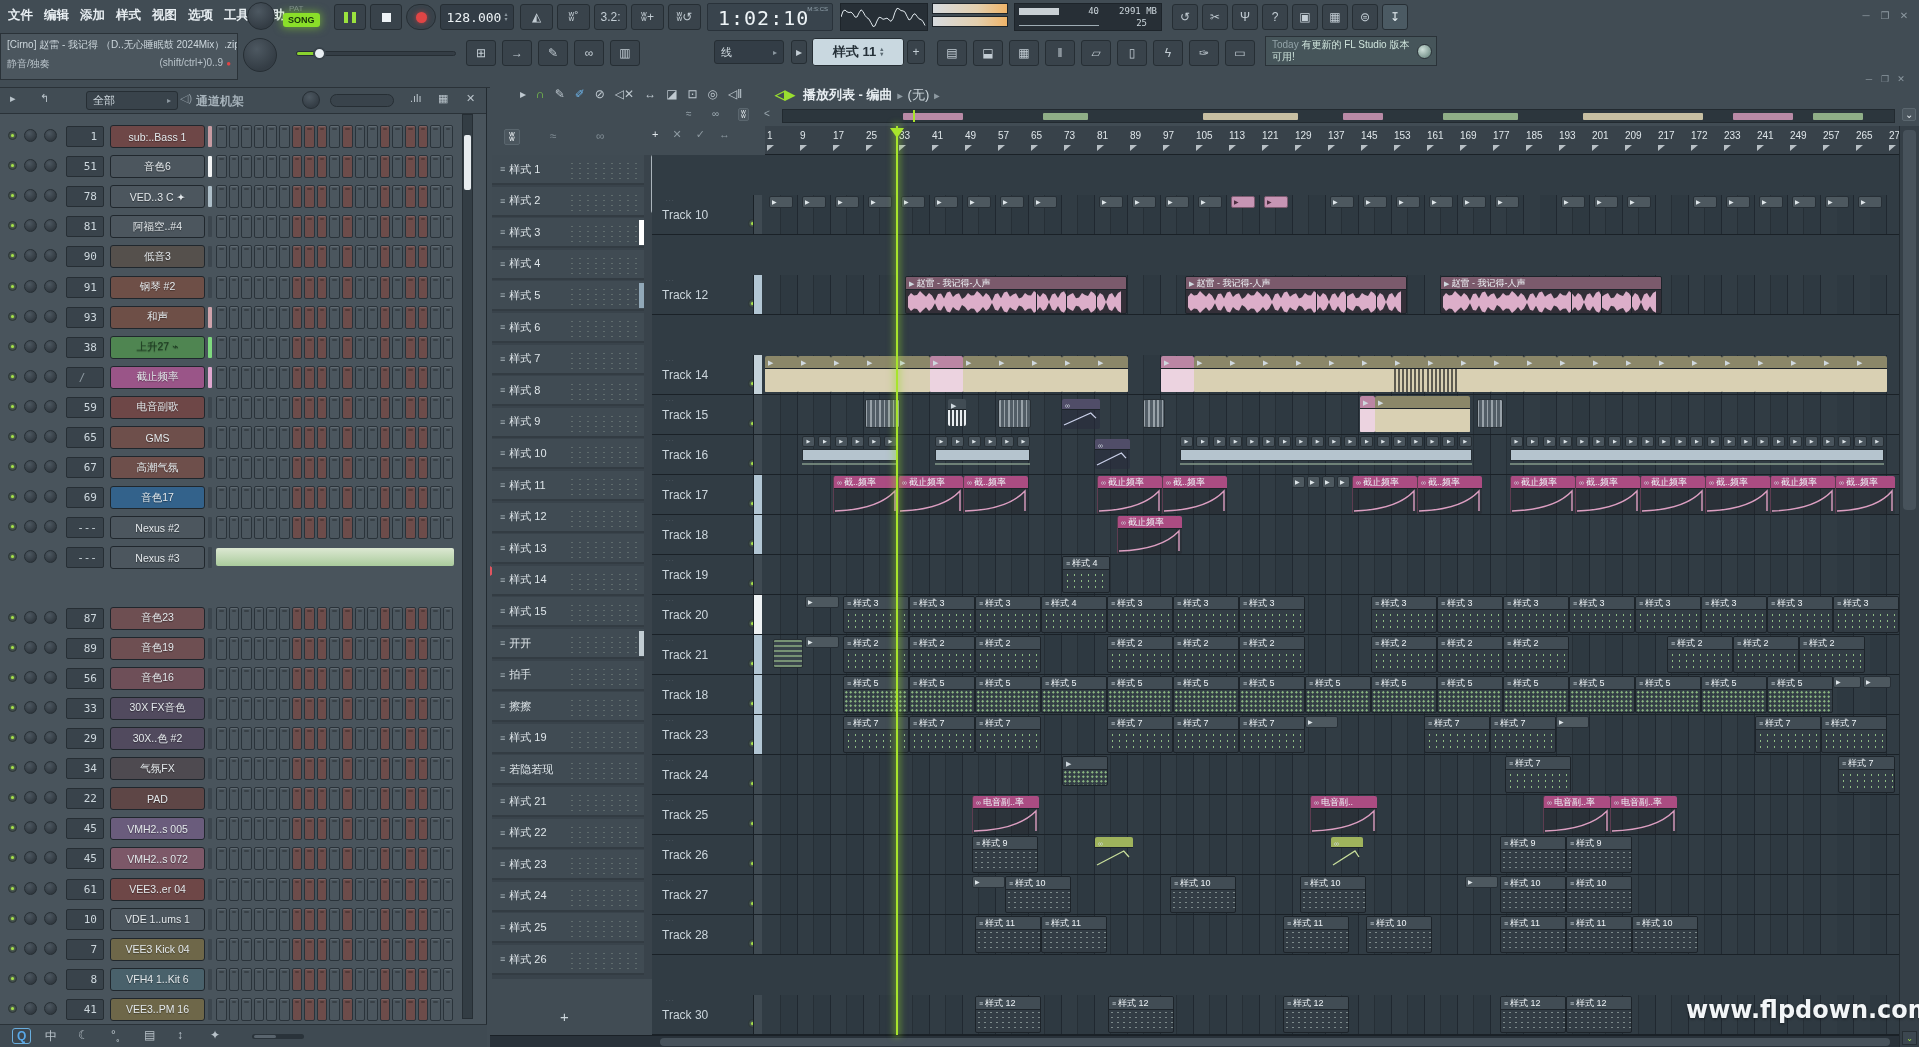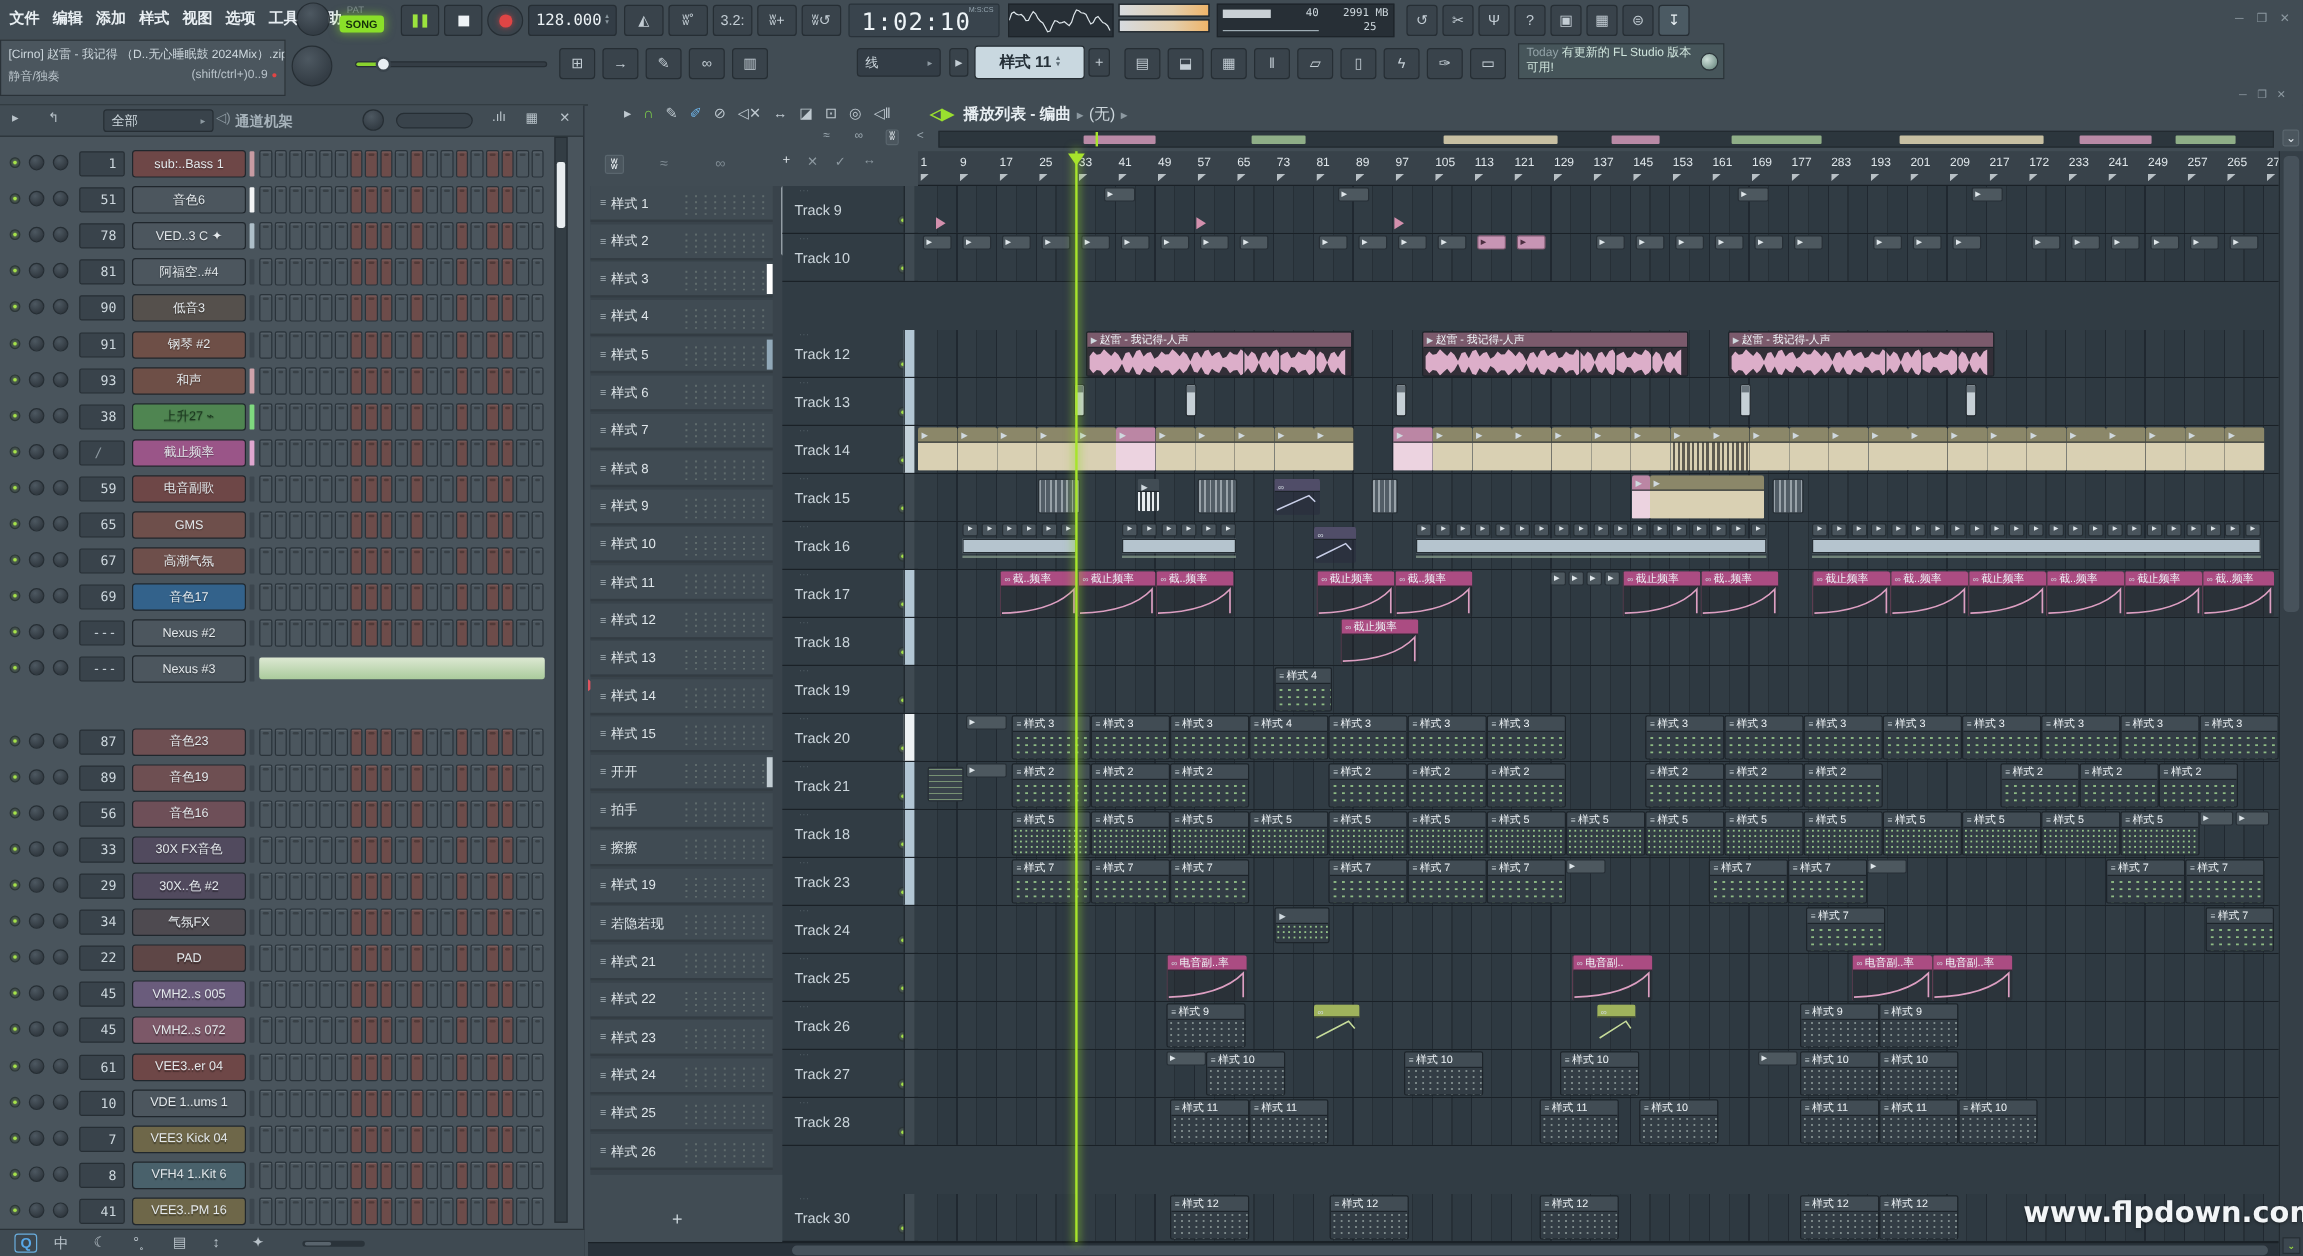--- a/index.html
+++ b/index.html
@@ -1397,21 +1397,21 @@
         <span class="num" style="left: 596px;">145</span>
         <div class="flag" style="left: 596px;"></div>
         <span class="num" style="left: 629px;">153</span>
         <div class="flag" style="left: 629px;"></div>
         <span class="num" style="left: 662px;">161</span>
         <div class="flag" style="left: 662px;"></div>
         <span class="num" style="left: 695px;">169</span>
         <div class="flag" style="left: 695px;"></div>
         <span class="num" style="left: 728px;">177</span>
         <div class="flag" style="left: 728px;"></div>
-        <span class="num" style="left: 761px;">283</span>
+        <span class="num" style="left: 761px;">185</span>
         <div class="flag" style="left: 761px;"></div>
         <span class="num" style="left: 794px;">193</span>
         <div class="flag" style="left: 794px;"></div>
         <span class="num" style="left: 827px;">201</span>
         <div class="flag" style="left: 827px;"></div>
         <span class="num" style="left: 860px;">209</span>
         <div class="flag" style="left: 860px;"></div>
         <span class="num" style="left: 893px;">217</span>
         <div class="flag" style="left: 893px;"></div>
         <span class="num" style="left: 926px;">172</span>
@@ -1423,37 +1423,20 @@
         <span class="num" style="left: 1025px;">249</span>
         <div class="flag" style="left: 1025px;"></div>
         <span class="num" style="left: 1058px;">257</span>
         <div class="flag" style="left: 1058px;"></div>
         <span class="num" style="left: 1091px;">265</span>
         <div class="flag" style="left: 1091px;"></div>
         <span class="num" style="left: 1124px;">273</span>
         <div class="flag" style="left: 1124px;"></div>
       </div>
     <div id="tracks">
-        <div class="trow" style="top: 0px;">
-          <div class="tdots">∙∙∙</div>
-          <div class="tname">Track 9</div>
-          <div class="tled">
-            <i></i>
-          </div>
-          <div class="tstrip"></div>
-          <div class="tclips">
-            <div class="clip-tri" style="left: 15px;"></div>
-            <div class="clip-tri" style="left: 232px;"></div>
-            <div class="clip-tri" style="left: 397px;"></div>
-            <div class="clip clip-p0" style="left: 155px; width: 26px;">▶</div>
-            <div class="clip clip-p0" style="left: 350px; width: 26px;">▶</div>
-            <div class="clip clip-p0" style="left: 683px; width: 26px;">▶</div>
-            <div class="clip clip-p0" style="left: 878px; width: 26px;">▶</div>
-          </div>
-        </div>
         <div class="trow" style="top: 40px;">
           <div class="tdots">∙∙∙</div>
           <div class="tname">Track 10</div>
           <div class="tled">
             <i></i>
           </div>
           <div class="tstrip"></div>
           <div class="tclips">
             <div class="clip clip-p0" style="left: 4px; width: 24px;">▶</div>
             <div class="clip clip-p0" style="left: 37px; width: 24px;">▶</div>
@@ -1515,35 +1498,20 @@
             </div>
             <div class="clip clip-audio" style="left: 675px; width: 222px;">
               <div class="cph"><span class="g">▶</span><span>赵雷 - 我记得-人声</span></div>
               <svg width="220" height="24">
                 <polygon points="2,6.8 5,2.9 8,5.6 11,5.0 14,1.0 17,3.9 20,6.7 23,2.9 26,5.6 29,10.8 32,4.1 35,3.4 38,8.5 41,2.4 44,1.5 47,7.1 50,4.2 53,3.3 56,8.9 59,7.1 62,2.9 65,5.4 68,5.3 71,1.1 74,3.6 77,6.9 80,2.9 83,5.4 86,11.1 89,4.3 92,3.3 95,8.2 98,2.5 101,1.4 104,6.8 107,4.4 110,3.2 113,8.6 116,7.3 119,2.9 122,5.2 125,5.6 128,1.1 131,3.4 134,7.1 137,3.0 140,5.1 143,11.4 146,4.4 149,3.2 152,8.0 155,2.7 158,1.3 161,6.5 164,4.5 167,3.1 170,8.3 173,7.6 176,3.0 179,5.0 182,5.9 185,1.2 188,3.2 191,7.4 194,3.0 197,4.9 200,11.8 203,4.6 206,3.1 209,7.7 212,2.9 215,1.3 215,22.7 212,21.1 209,16.3 206,20.9 203,19.4 200,12.2 197,19.1 194,21.0 191,16.6 188,20.8 185,22.8 182,18.1 179,19.0 176,21.0 173,16.4 170,15.7 167,20.9 164,19.5 161,17.5 158,22.7 155,21.3 152,16.0 149,20.8 146,19.6 143,12.6 140,18.9 137,21.0 134,16.9 131,20.6 128,22.9 125,18.4 122,18.8 119,21.1 116,16.7 113,15.4 110,20.8 107,19.6 104,17.2 101,22.6 98,21.5 95,15.8 92,20.7 89,19.7 86,12.9 83,18.6 80,21.1 77,17.1 74,20.4 71,22.9 68,18.7 65,18.6 62,21.1 59,16.9 56,15.1 53,20.7 50,19.8 47,16.9 44,22.5 41,21.6 38,15.5 35,20.6 32,19.9 29,13.2 26,18.4 23,21.1 20,17.3 17,20.1 14,23.0 11,19.0 8,18.4 5,21.1 2,17.2" fill="#dcaec9"></polygon>
               </svg>
               <div class="aud-div" style="left: 129.87px;"></div>
               <div class="aud-div" style="left: 159.84px;"></div>
               <div class="aud-div" style="left: 189.81px;"></div>
             </div>
-          </div>
-        </div>
-        <div class="trow" style="top: 160px;">
-          <div class="tdots">∙∙∙</div>
-          <div class="tname">Track 13</div>
-          <div class="tled">
-            <i></i>
-          </div>
-          <div class="tstrip" style="background: rgb(178, 198, 212);"></div>
-          <div class="tclips">
-            <div class="clip clip-thin" style="left: 130px; width: 9px;"></div>
-            <div class="clip clip-thin" style="left: 223px; width: 9px;"></div>
-            <div class="clip clip-thin" style="left: 398px; width: 9px;"></div>
-            <div class="clip clip-thin" style="left: 685px; width: 9px;"></div>
-            <div class="clip clip-thin" style="left: 873px; width: 9px;"></div>
           </div>
         </div>
         <div class="trow" style="top: 200px;">
           <div class="tdots">∙∙∙</div>
           <div class="tname">Track 14</div>
           <div class="tled">
             <i></i>
           </div>
           <div class="tstrip" style="background: rgb(196, 210, 218);"></div>
           <div class="tclips">

